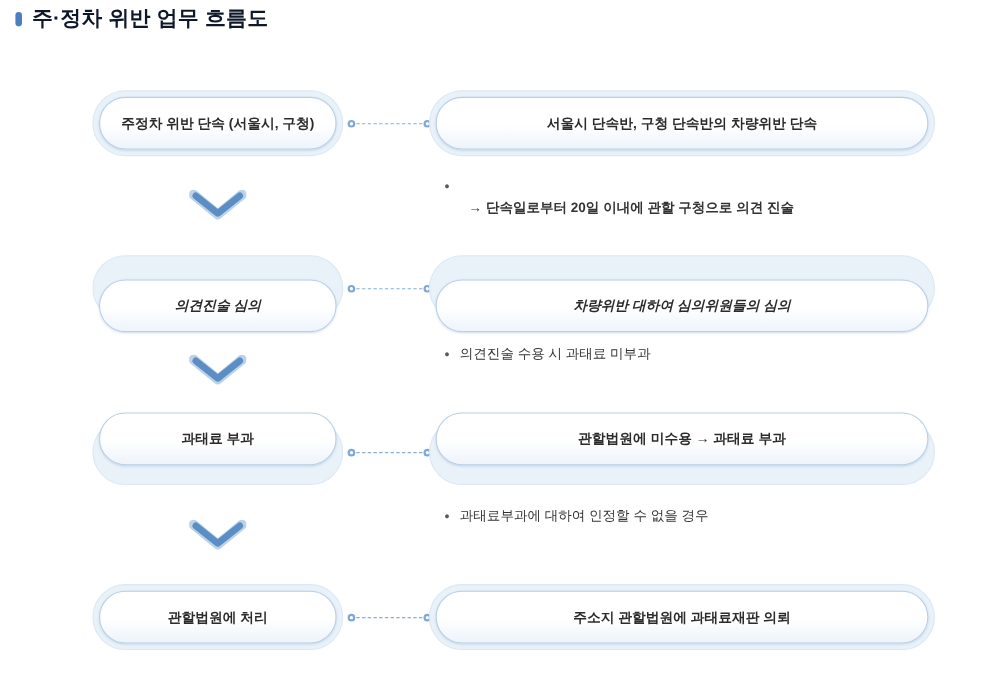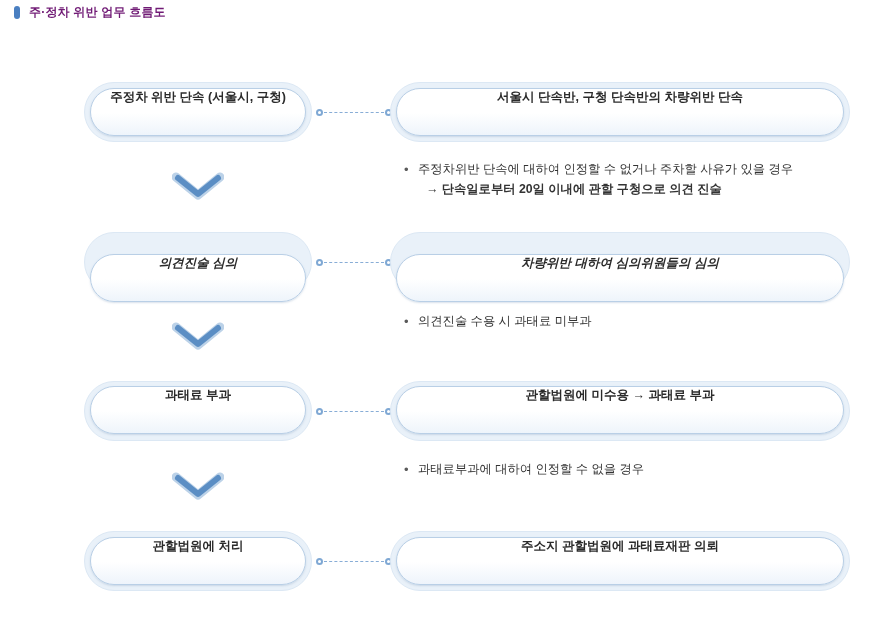--- a/index.html
+++ b/index.html
@@ -26,23 +26,23 @@
     gap: 9px;
   }
   .title-bullet {
     width: 6px;
     height: 13px;
     background: #4a7fc1;
     border-radius: 3px;
     display: block;
   }
   .title-text {
-    font-size: 12px;
+    font-size: 19px;
     font-weight: bold;
-    color: #701a75;
+    color: #0f172a;
     letter-spacing: 0.2px;
     white-space: nowrap;
   }
 
   
   .diagram {
     position: absolute;
     left: 0;
     top: 0;
     width: 895px;
@@ -51,21 +51,21 @@
 
   
   .pill {
     position: absolute;
     box-sizing: border-box;
     border-radius: 26px;
     border: 1px solid #b9cfe6;
     background: linear-gradient(to bottom, #ffffff 0%, #ffffff 52%, #eef4fb 100%);
     box-shadow: 0 1px 2px rgba(140,165,195,0.35);
     display: flex;
-    align-items: flex-start;
+    align-items: center;
     justify-content: center;
   }
   .pill-outer {
     position: absolute;
     box-sizing: border-box;
     border-radius: 30px;
     background: #e9f1f9;
     border: 1px solid #dce8f4;
   }
   .pill-label {
@@ -76,21 +76,21 @@
     white-space: nowrap;
   }
 
   .left-outer  { left: 84px;  width: 228px; height: 60px; }
   .left-pill   { left: 90px;  width: 216px; height: 48px; }
   .right-outer { left: 390px; width: 460px; height: 60px; }
   .right-pill  { left: 396px; width: 448px; height: 48px; }
 
   .row1 .o { top: 82px; }  .row1 .p { top: 88px; }
   .row2 .o { top: 232px; } .row2 .p { top: 254px; font-style: italic; }
-  .row3 .o { top: 381px; } .row3 .p { top: 386px; }
+  .row3 .o { top: 381px; } .row3 .p { top: 375px; }
   .row4 .o { top: 531px; } .row4 .p { top: 537px; }
 
   
   .connector {
     position: absolute;
     left: 316px;
     width: 76px;
     height: 9px;
     display: flex;
     align-items: center;
@@ -170,21 +170,20 @@
     </div>
 
     <div class="pill-outer right-outer o"></div>
     <div class="pill right-pill p">
       <span class="pill-label">서울시 단속반, 구청 단속반의 차량위반 단속</span>
     </div>
 
     <div class="note" style="top:160px;">
       <div class="note-line">
         <span class="note-bullet">•</span>
-        <span>주정차위반 단속에 대하여 인정할 수 없거나 주차할 사유가 있을 경우</span>
       </div>
       <div class="note-sub">→ 단속일로부터 20일 이내에 관할 구청으로 의견 진술</div>
     </div>
   </div>
 
   <div class="chevron" style="top:172px;">
     <svg width="52" height="28" viewBox="0 0 52 28">
       <polyline points="4,5 26,23 48,5" fill="none" stroke="#bcd2e8" stroke-width="9" stroke-linecap="round" stroke-linejoin="round"></polyline>
       <polyline points="6,6 26,22 46,6" fill="none" stroke="#5b8ec4" stroke-width="6" stroke-linecap="round" stroke-linejoin="round"></polyline>
     </svg>

